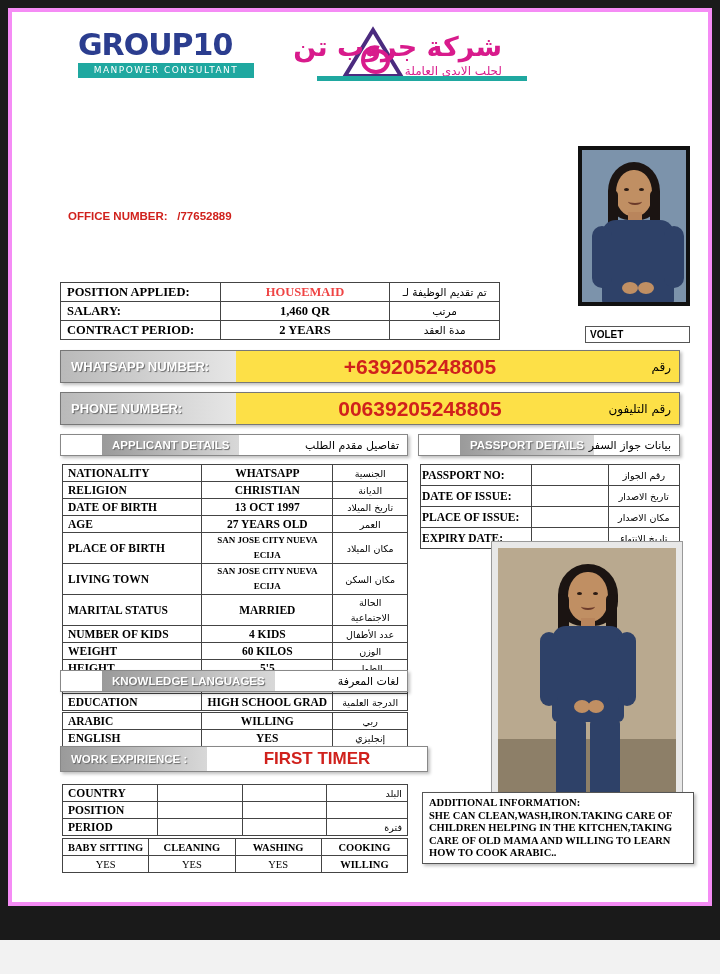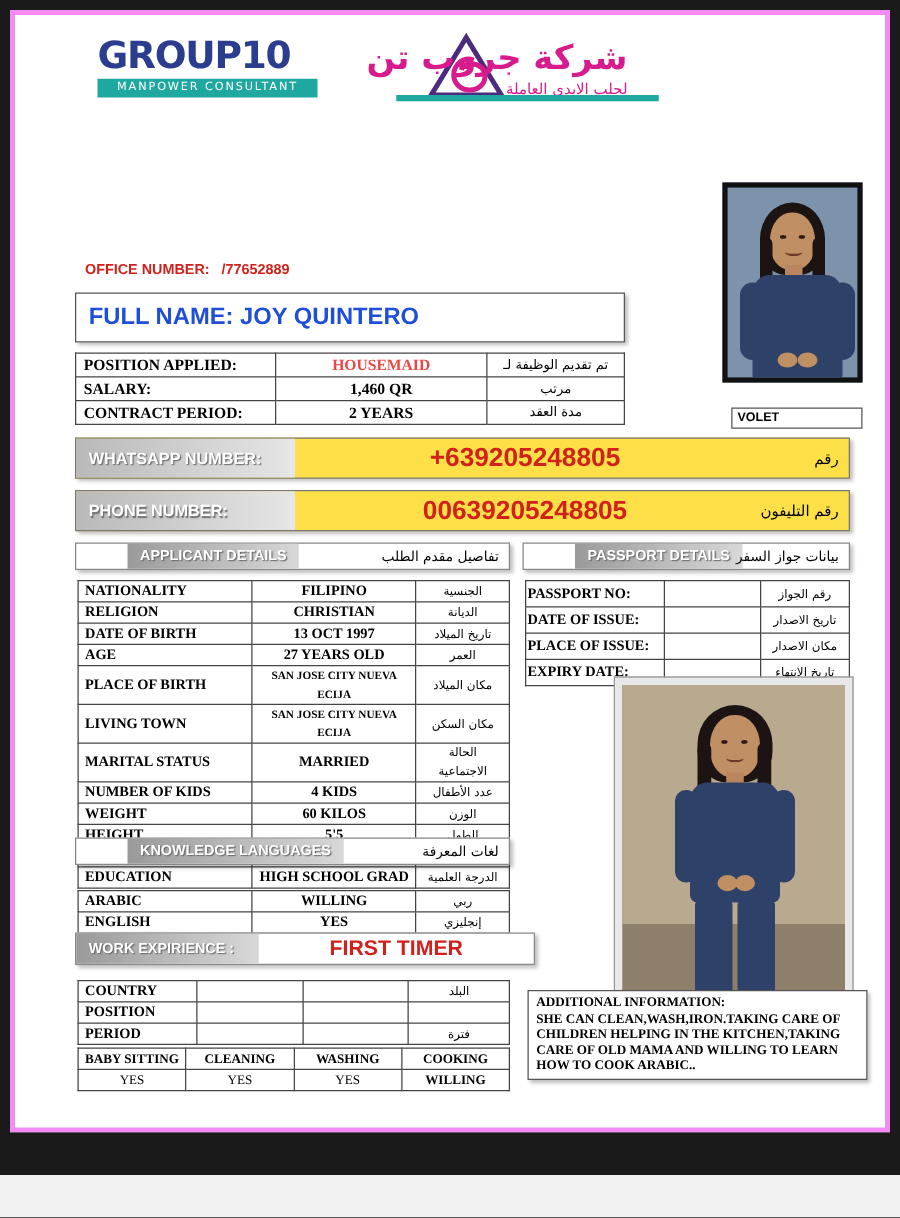--- a/index.html
+++ b/index.html
@@ -335,21 +335,21 @@
     font-family: "Liberation Sans", sans-serif;
     font-weight: bold; font-size: 17px;
   }
 
   .exp-table { position: absolute; border-collapse: collapse; font-size: 11.5px; }
   .exp-table td { border: 1px solid #444; height: 17px; padding: 0 5px; }
   .exp-table .k { font-weight: bold; width: 92px; }
   .exp-table .b { width: 82px; }
   .exp-table .c { width: 82px; }
   .exp-table .a {
-    text-align: center; direction: rtl;
+    text-align: right; direction: rtl;
     font-family: "DejaVu Sans", sans-serif;
     font-size: 9.5px; width: 78px;
   }
   .skill-table { position: absolute; border-collapse: collapse; font-size: 10.5px; }
   .skill-table td {
     border: 1px solid #444; height: 17px;
     text-align: center; padding: 0 2px;
     width: 84px;
   }
   .skill-table .hd { font-weight: bold; }
@@ -430,21 +430,20 @@
           <div class="hand" style="left:56px; top:132px; width:16px; height:12px;"></div>
         </div>
       </div>
       <div class="volet-box">VOLET</div>
 
       <div class="office">
         <span>OFFICE NUMBER:</span>
         &nbsp;&nbsp;<span>/77652889</span>
       </div>
 
-      <div class="fullname">FULL NAME: JOY QUINTERO</div>
 
       <table class="pos-table">
         <tbody>
             <tr>
           <td class="pos-label">POSITION APPLIED:</td>
           <td class="pos-val red">HOUSEMAID</td>
           <td class="pos-ar">تم تقديم الوظيفة لـ</td>
         </tr>
         <tr>
           <td class="pos-label">SALARY:</td>
@@ -477,21 +476,21 @@
       </div>
       <div class="sec-hdr" style="left:400px; top:416px; width:262px;">
         <div class="tag">PASSPORT DETAILS</div>
         <div class="ar">بيانات جواز السفر</div>
       </div>
 
       <table class="det-table" style="left:44px; top:446px; width:346px;">
         <tbody>
           <tr>
               <td class="k">NATIONALITY</td>
-              <td class="v">FILIPINO</td>
+              <td class="v">WHATSAPP</td>
               <td class="a">الجنسية</td>
             </tr>
           <tr>
               <td class="k">RELIGION</td>
               <td class="v">CHRISTIAN</td>
               <td class="a">الديانة</td>
             </tr>
           <tr>
               <td class="k">DATE OF BIRTH</td>
               <td class="v">13 OCT 1997</td>

